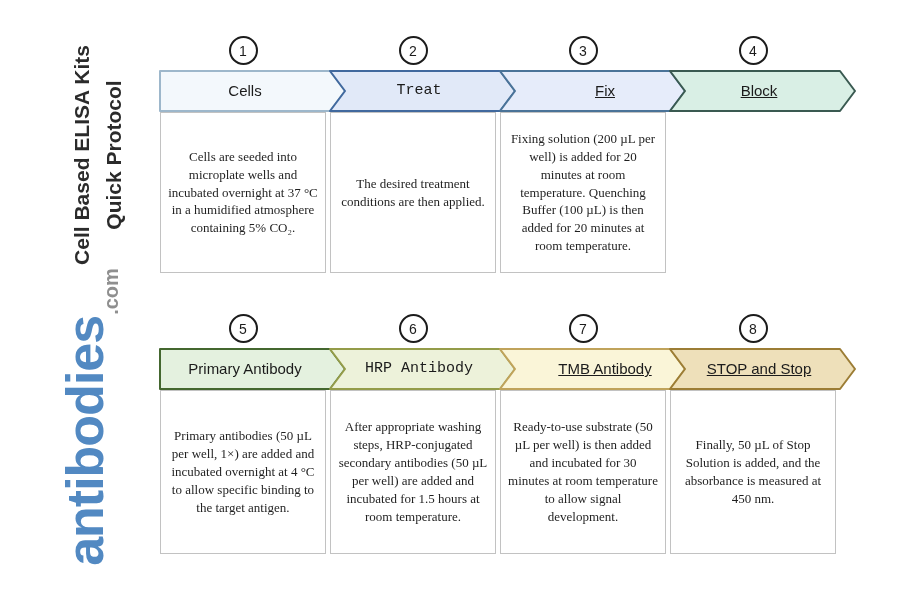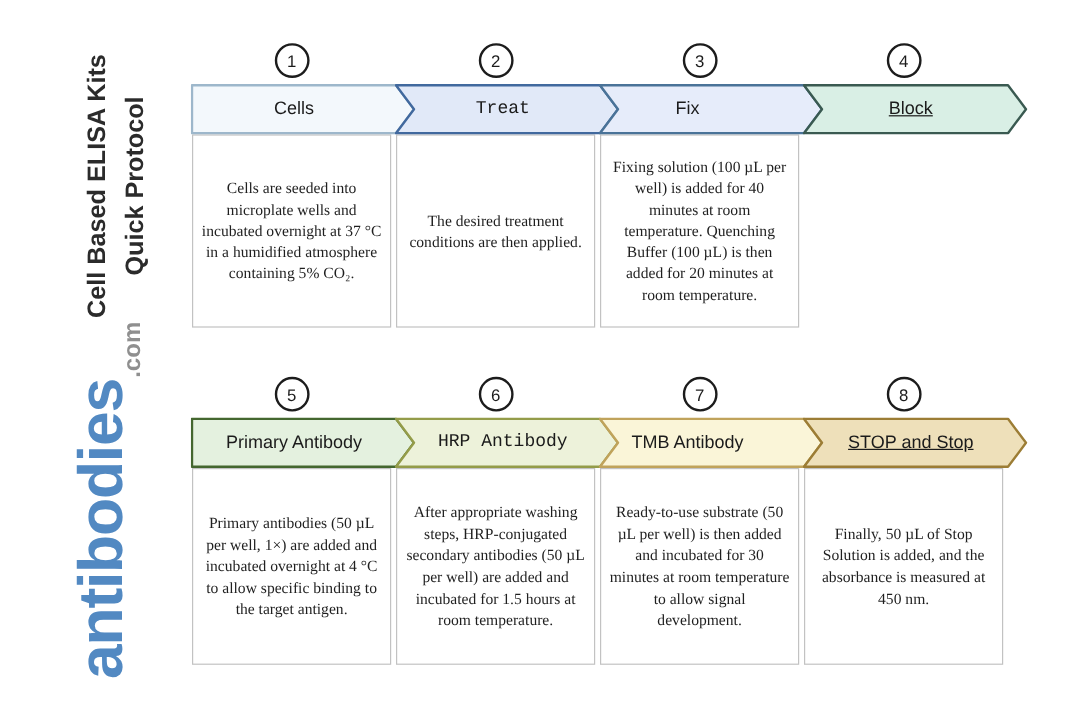--- a/index.html
+++ b/index.html
@@ -37,21 +37,21 @@
   .arrow:nth-of-type(1){left:-1px;}
   .arrow:nth-of-type(2){left:169px;}
   .arrow:nth-of-type(3){left:339px;}
   .arrow:nth-of-type(4){left:509px;}
   .arrow-label{
     position:absolute;top:0;height:42px;line-height:42px;width:170px;
     text-align:center;font-size:15px;color:#1b1b1b;z-index:5;
   }
   .arrow-label:nth-of-type(1){left:0;}
   .arrow-label:nth-of-type(2){left:174px;font-family:Liberation Mono, monospace;}
-  .arrow-label:nth-of-type(3){left:328px;}
+  .arrow-label:nth-of-type(3){left:360px;text-decoration:underline;}
   .arrow-label:nth-of-type(4){left:514px;text-decoration:underline;}
   .boxes{display:grid;grid-template-columns:repeat(4,166px);column-gap:4px;font-family:Liberation Serif, serif;}
   .box{
     border:1.5px solid #c2c2c2;background:#ffffff;box-sizing:border-box;
     display:flex;align-items:center;justify-content:center;
     text-align:center;font-size:13px;line-height:1.38;color:#1f1f1f;
     padding:4px 7px;
   }
   #row1 .box{height:161px;}
   #row2 .box{height:164px;}
@@ -104,21 +104,21 @@
       <div class="arrow-label">Block</div>
     </div>
     <div class="boxes">
       <div class="box">
           <span>Cells are seeded into microplate wells and incubated overnight at 37 °C in a humidified atmosphere containing 5% CO₂.</span>
         </div>
       <div class="box">
           <span>The desired treatment conditions are then applied.</span>
         </div>
       <div class="box">
-          <span>Fixing solution (100 µL per well) is added for 40 minutes at room temperature. Quenching Buffer (100 µL) is then added for 20 minutes at room temperature.</span>
+          <span>Fixing solution (200 µL per well) is added for 20 minutes at room temperature. Quenching Buffer (100 µL) is then added for 20 minutes at room temperature.</span>
         </div>
     </div>
   </div>
 
   <div class="row" id="row2">
     <div class="badges">
       <div class="badge-cell">
           <div class="badge">5</div>
         </div>
       <div class="badge-cell">

